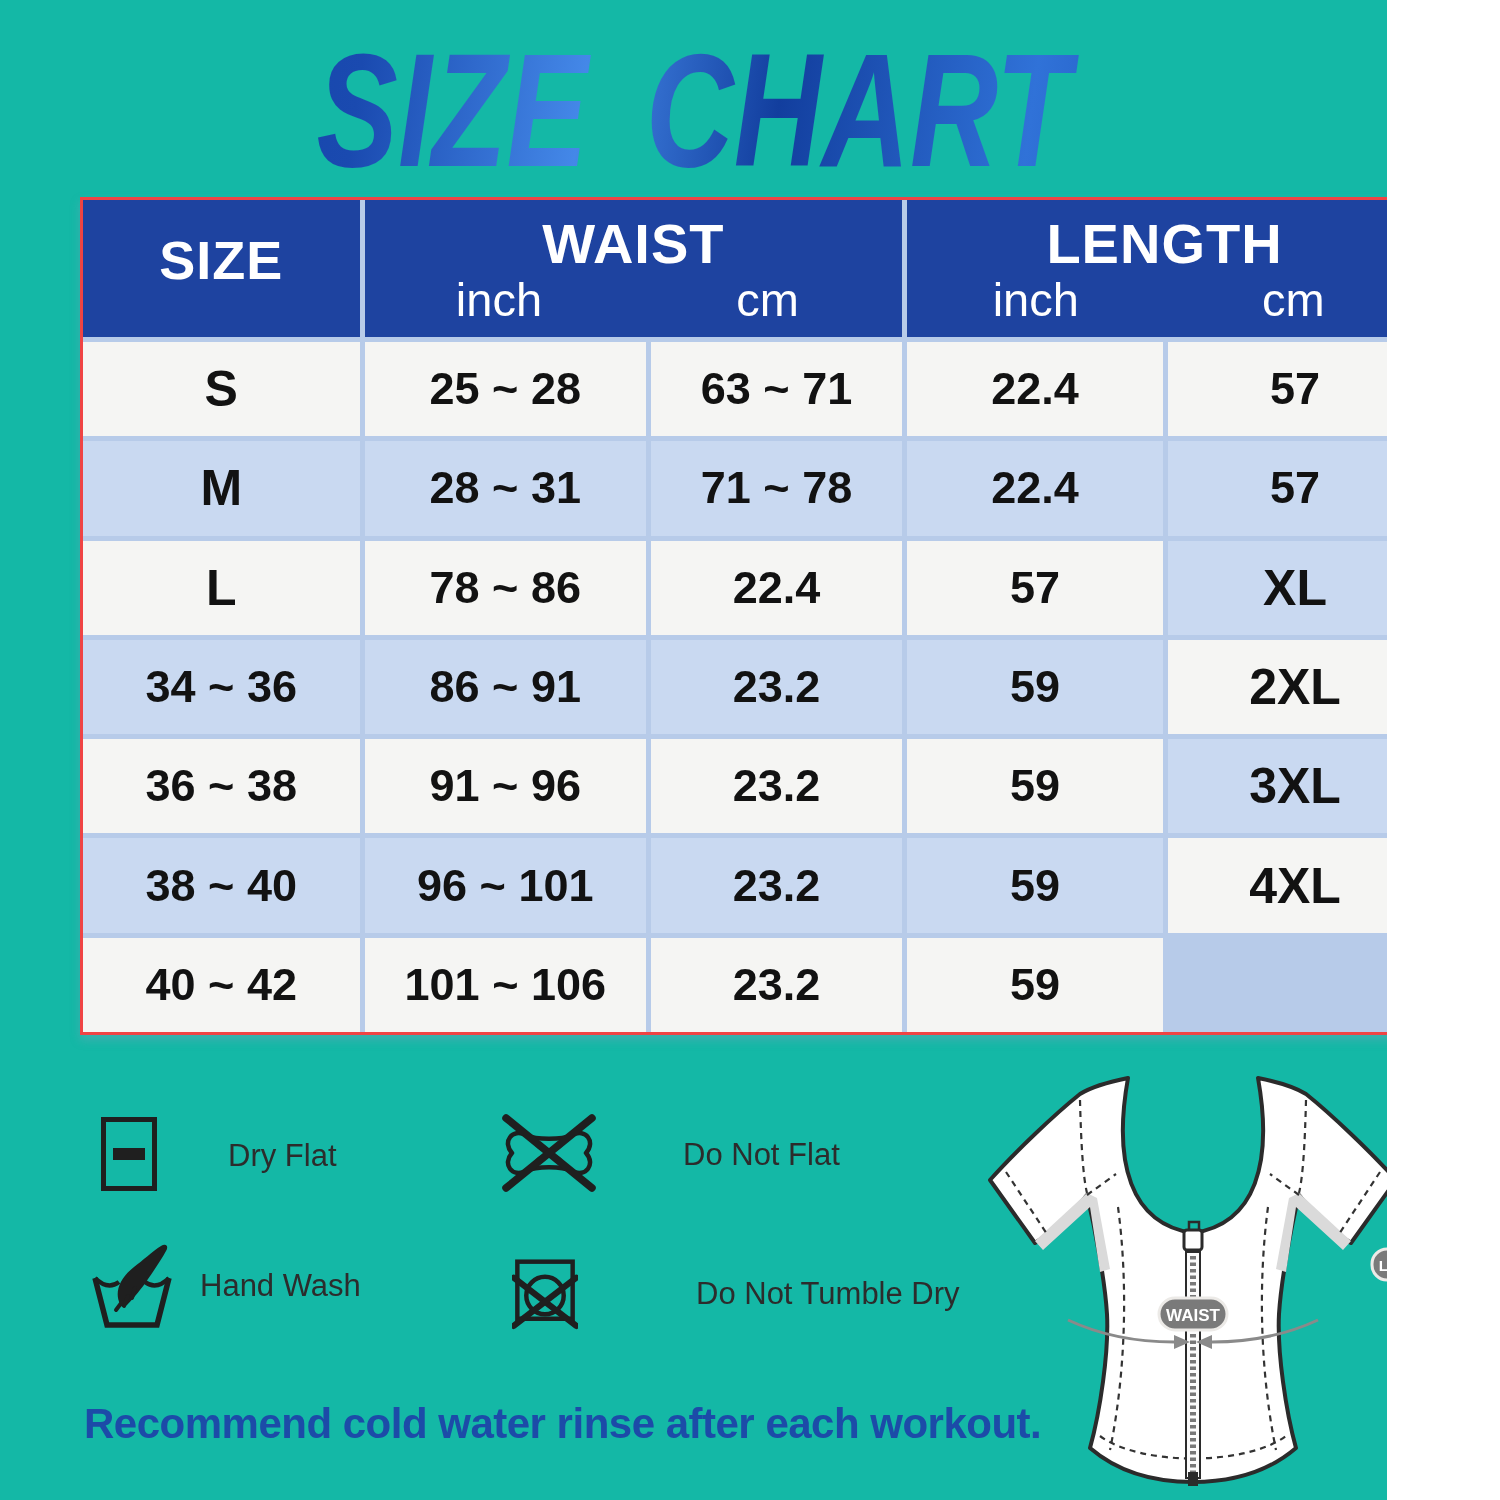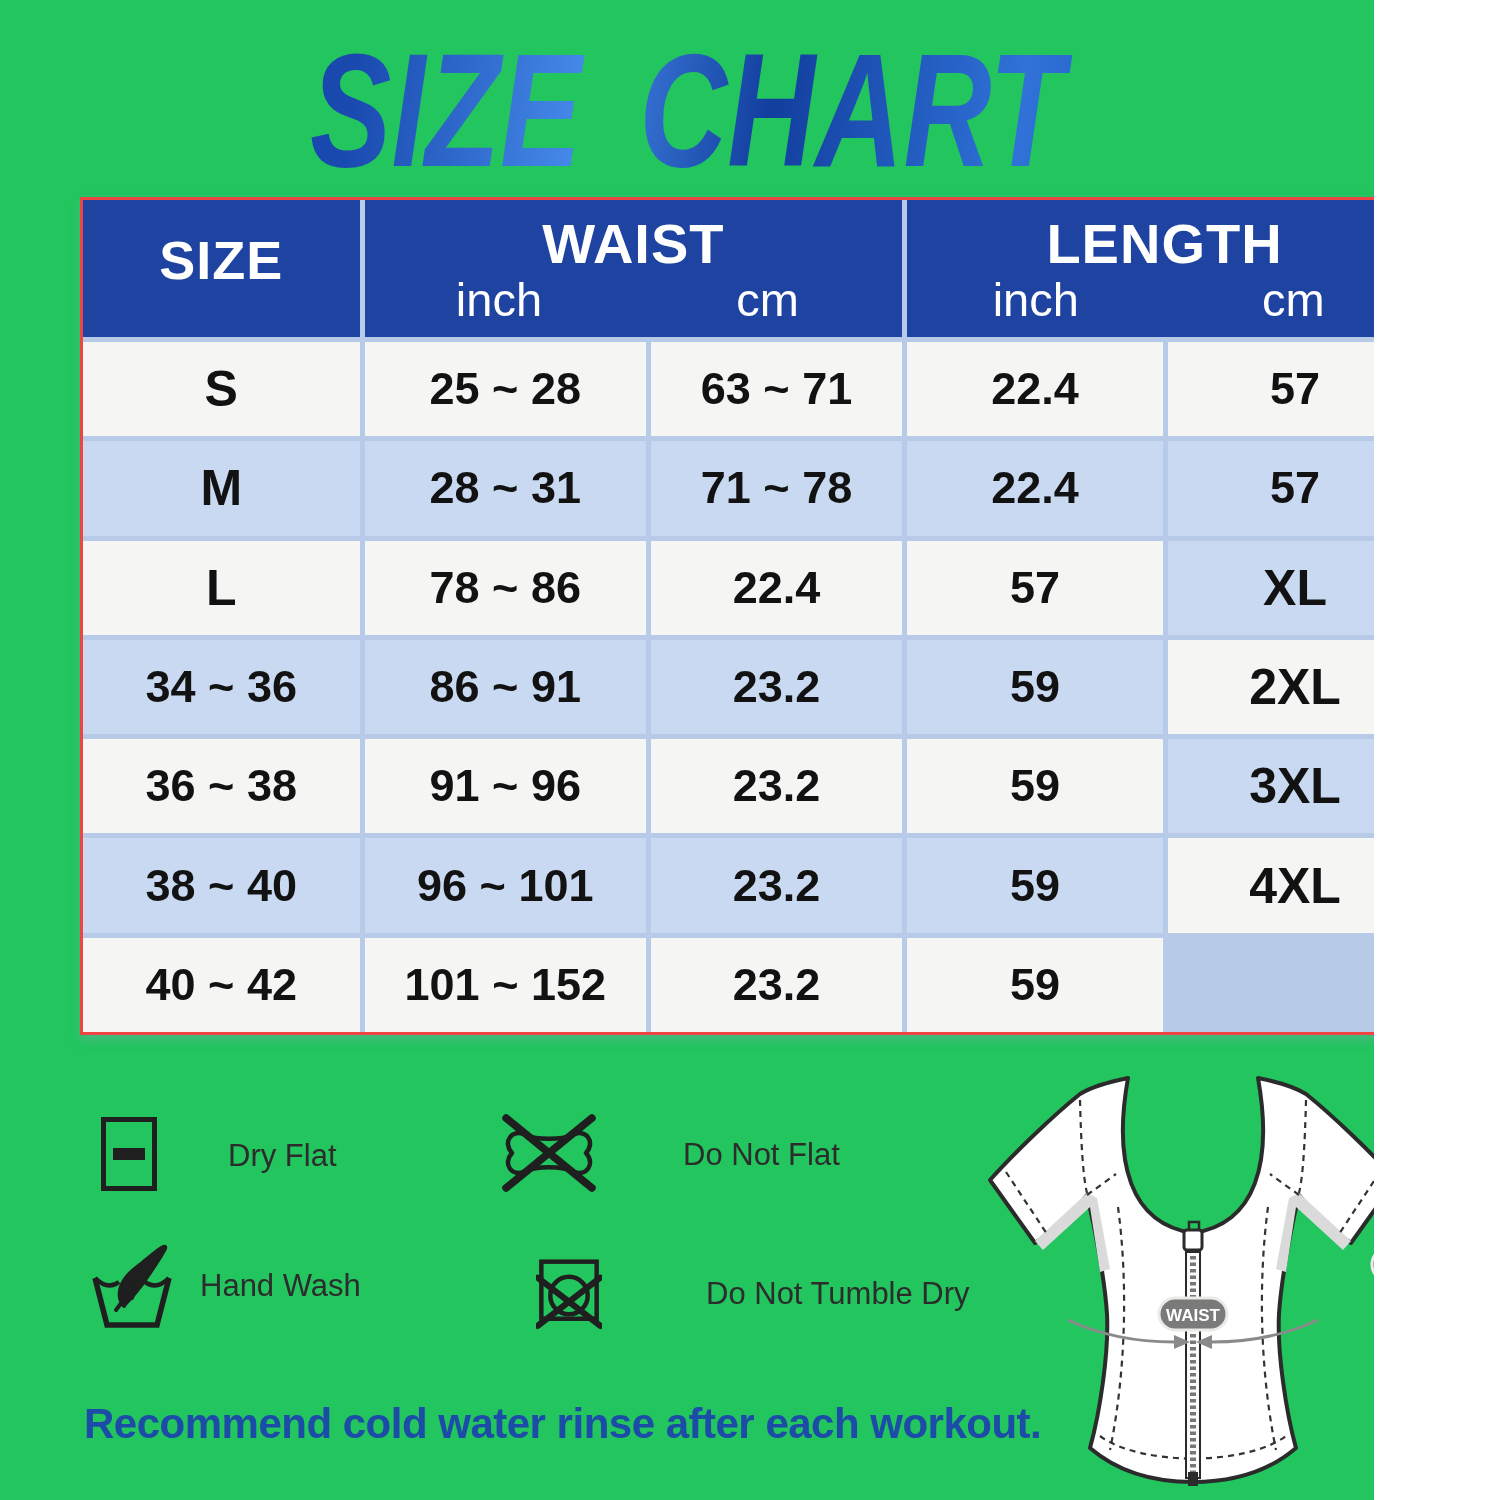--- a/index.html
+++ b/index.html
@@ -1,19 +1,20 @@
 <!DOCTYPE html>
 <html><head>
 <meta charset="utf-8">
 <style>
   html,body { margin:0; padding:0; }
   .canvas {
     position:relative; width:1374px; height:1500px;
-    background:#22c55e; overflow:hidden;
+    background:#14b8a6; overflow:hidden;
     font-family:"Liberation Sans", sans-serif;
+    padding-left:13px;
   }
 
   
   .title {
     position:absolute; top:30px; left:0; width:100%;
     text-align:center;
     font-size:122px; font-weight:bold; font-style:italic;
     letter-spacing:0px; word-spacing:24px; line-height:1;
     transform:scaleY(1.32); transform-origin:50% 0;
     background:linear-gradient(100deg,#0e3ca2 4%,#1a4ab0 26%,#4488e8 42%,#123e9e 56%,#3072d8 74%,#0f3da4 96%);
@@ -46,21 +47,21 @@
   .row-blue  { background:#c9d9f1; }
   .c-size { font-size:50px; font-weight:bold; color:#121212; }
   .c-val  { font-size:45px; font-weight:bold; color:#121212; }
 
   
   .care-item { position:absolute; display:flex; align-items:center; }
   .care-label { font-size:31px; color:#2c2c2c; font-weight:400; white-space:nowrap; }
   #care-0 { left:100px; top:1116px; } #care-0 .care-label { margin-left:70px; }
   #care-1 { left:496px; top:1112px; } #care-1 .care-label { margin-left:81px; }
   #care-2 { left:92px;  top:1240px; } #care-2 .care-label { margin-left:28px; }
-  #care-3 { left:536px; top:1252px; } #care-3 .care-label { margin-left:104px; }
+  #care-3 { left:512px; top:1252px;gap:14px; } #care-3 .care-label { margin-left:104px; }
 
   
   .garment { position:absolute; left:950px; top:1052px; width:520px; height:440px; }
 
   
   .note {
     position:absolute; left:84px; top:1400px;
     font-size:42px; font-weight:bold; letter-spacing:-0.5px;
     color:#1c4ba8; white-space:nowrap;
   }
@@ -121,21 +122,21 @@
     <div class="cell row-light c-val">59</div>
 
     <div class="cell row-blue c-size">3XL</div>
     <div class="cell row-blue c-val">38 ~ 40</div>
     <div class="cell row-blue c-val">96 ~ 101</div>
     <div class="cell row-blue c-val">23.2</div>
     <div class="cell row-blue c-val">59</div>
 
     <div class="cell row-light c-size">4XL</div>
     <div class="cell row-light c-val">40 ~ 42</div>
-    <div class="cell row-light c-val">101 ~ 152</div>
+    <div class="cell row-light c-val">101 ~ 106</div>
     <div class="cell row-light c-val">23.2</div>
     <div class="cell row-light c-val">59</div>
   </div>
 
   <div class="care-item" id="care-0">
     <span>
       <svg width="58" height="76" viewBox="0 0 58 76">
         <rect x="3.5" y="3.5" width="51" height="69" fill="none" stroke="#1f1f1f" stroke-width="5"></rect>
         <rect x="13" y="32" width="32" height="12" fill="#1f1f1f"></rect>
       </svg>

